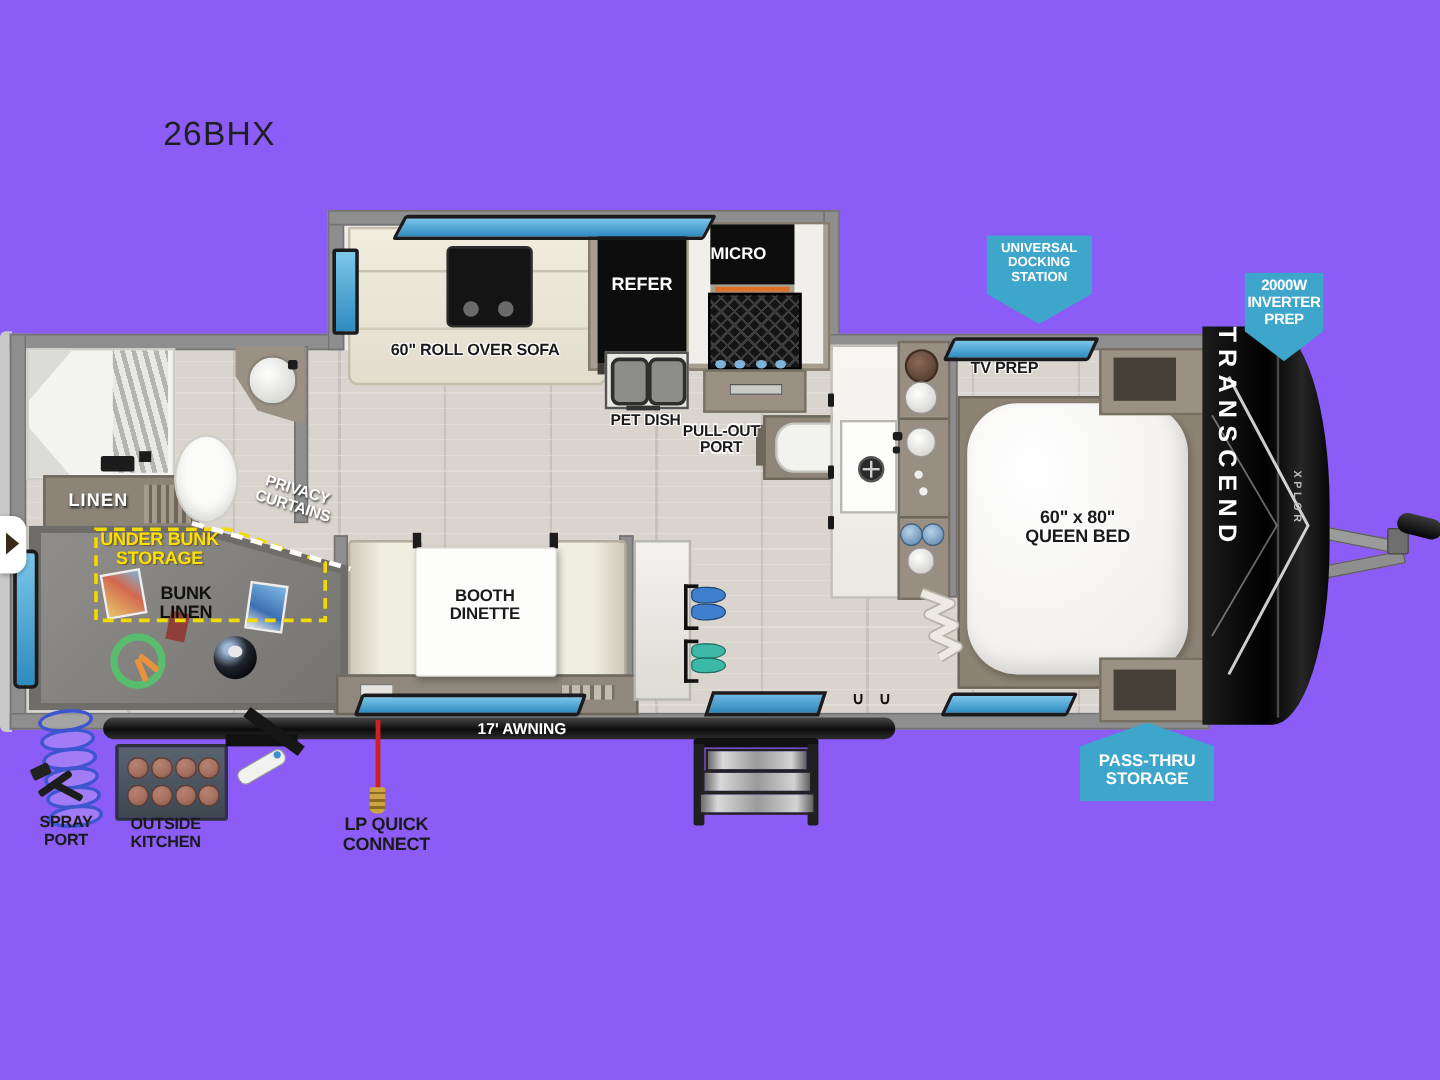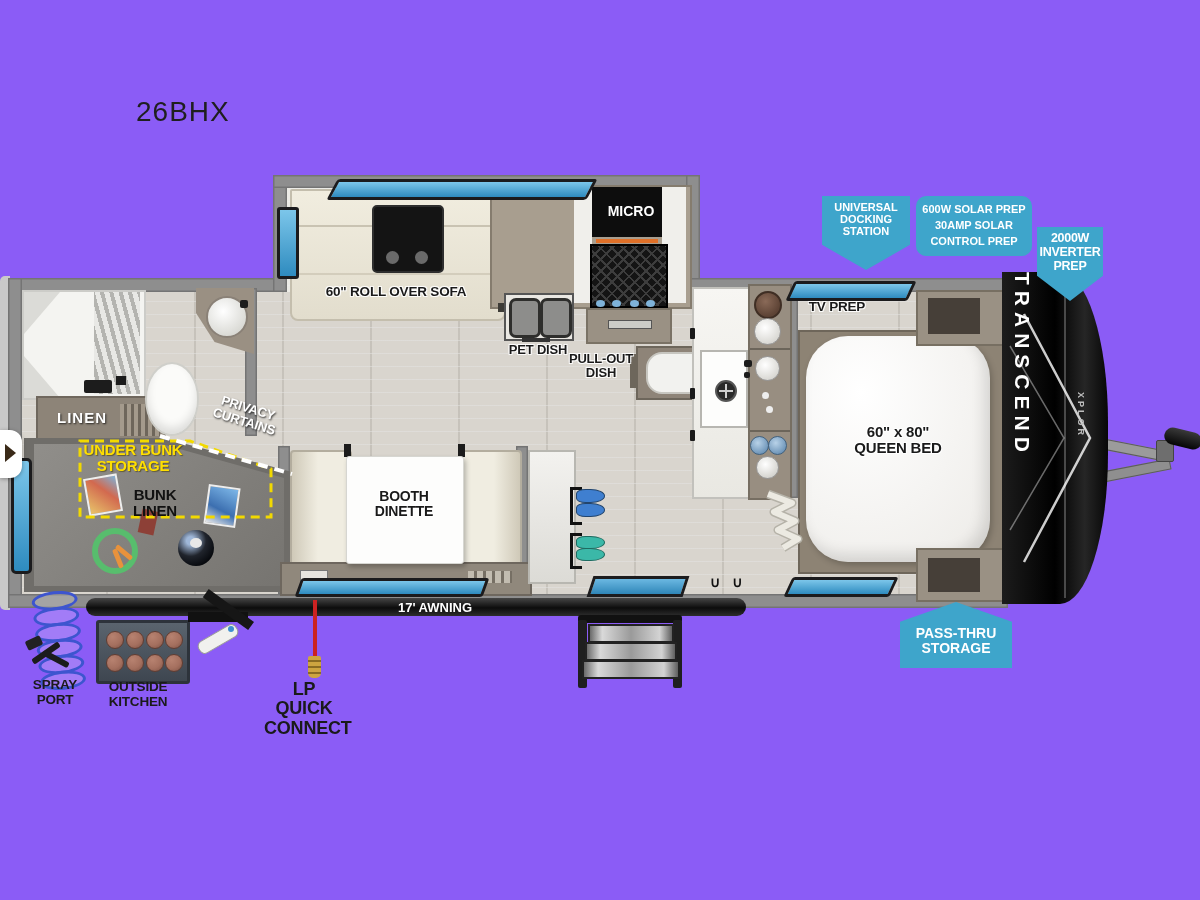--- a/index.html
+++ b/index.html
@@ -125,48 +125,51 @@
   <div class="abs" style="left:372px;top:205px;width:68px;height:64px;background:#141414;border:2px solid #2e2e2e;border-radius:5px;">
     <div class="abs" style="left:12px;top:44px;width:13px;height:13px;border-radius:50%;background:#6a6a6a;"></div>
     <div class="abs" style="left:41px;top:44px;width:13px;height:13px;border-radius:50%;background:#6a6a6a;"></div>
   </div>
   <div class="abs lbl" style="left:294px;top:285px;width:204px;font-size:13.5px;">60" ROLL OVER SOFA</div>
 
   <div class="abs" style="left:490px;top:185px;width:198px;height:120px;background:#a89e8f;border:2px solid #857c6e;"></div>
   <div class="abs" style="left:574px;top:187px;width:18px;height:116px;background:#f0efeb;"></div>
   <div class="abs" style="left:662px;top:187px;width:24px;height:116px;background:#f0efeb;"></div>
 
+  <div class="abs" style="left:498px;top:187px;width:74px;height:116px;background:#0d0d0d;">
+    <div class="abs lbl-plain" style="left:0;top:42px;width:74px;text-align:center;color:#fff;font-weight:700;font-size:15px;">REFER</div>
+  </div>
   <div class="abs" style="left:498px;top:303px;width:74px;height:9px;background:#3d3b36;"></div>
   <div class="abs" style="left:504px;top:293px;width:66px;height:44px;background:#e9e7e2;border:2px solid #555;">
     <div class="abs" style="left:3px;top:3px;width:26px;height:34px;background:#8d8d8b;border:3px solid #2e2e2c;border-radius:7px;"></div>
     <div class="abs" style="left:34px;top:3px;width:26px;height:34px;background:#8d8d8b;border:3px solid #2e2e2c;border-radius:7px;"></div>
   </div>
   <div class="abs" style="left:522px;top:338px;width:28px;height:4px;background:#333;"></div>
   <div class="abs lbl" style="left:498px;top:343px;width:80px;font-size:13px;">PET DISH</div>
 
   <div class="abs" style="left:592px;top:187px;width:70px;height:50px;background:#0d0d0d;">
-    <div class="abs lbl-plain" style="left:0;top:16px;width:78px;text-align:center;color:#fff;font-weight:700;font-size:14px;">MICRO</div>
+    <div class="abs lbl-plain" style="left:0;top:16px;width:78px;color:#fff;font-weight:700;font-size:14px;">MICRO</div>
   </div>
   <div class="abs" style="left:596px;top:239px;width:62px;height:4px;background:#e07028;"></div>
   <div class="abs" style="left:590px;top:244px;width:74px;height:60px;background-color:#141414;border:2px solid #000;
               background-image:repeating-linear-gradient(45deg,transparent 0 6px,#3d3d3d 6px 8px),repeating-linear-gradient(-45deg,transparent 0 6px,#3d3d3d 6px 8px);">
   </div>
   <div class="abs" style="left:596px;top:300px;width:9px;height:7px;border-radius:50%;background:#7fb3d9;"></div>
   <div class="abs" style="left:612px;top:300px;width:9px;height:7px;border-radius:50%;background:#7fb3d9;"></div>
   <div class="abs" style="left:630px;top:300px;width:9px;height:7px;border-radius:50%;background:#7fb3d9;"></div>
   <div class="abs" style="left:646px;top:300px;width:9px;height:7px;border-radius:50%;background:#7fb3d9;"></div>
   <div class="abs" style="left:586px;top:308px;width:82px;height:32px;background:#9a9184;border:2px solid #7a7265;">
     <div class="abs" style="left:20px;top:10px;width:42px;height:7px;background:#ccccc7;border:1px solid #555;"></div>
   </div>
 
   <div class="abs" style="left:636px;top:346px;width:58px;height:50px;background:#8e8478;border:2px solid #6d665b;"></div>
   <div class="abs" style="left:630px;top:354px;width:8px;height:34px;background:#6d665b;"></div>
   <div class="abs" style="left:646px;top:352px;width:50px;height:38px;background:#f2f2ef;border:2px solid #c7c6c0;border-radius:16px 4px 4px 16px;"></div>
   <div class="abs lbl" style="left:562px;top:352px;width:78px;font-size:13px;">PULL-OUT
-DISH</div>
+PORT</div>
 
   <div class="abs" style="left:692px;top:287px;width:58px;height:208px;background:linear-gradient(180deg,#f7f6f3,#e9e8e2);border:2px solid #c2c1bc;"></div>
   <span class="tick" style="left:690px;top:328px;"></span>
   <span class="tick" style="left:690px;top:388px;"></span>
   <span class="tick" style="left:690px;top:430px;"></span>
   <div class="abs" style="left:748px;top:284px;width:40px;height:212px;background:#988e81;border:2px solid #766e62;">
     <div class="abs" style="left:0;top:62px;width:100%;height:2px;background:#6c655a;"></div>
     <div class="abs" style="left:0;top:144px;width:100%;height:2px;background:#6c655a;"></div>
   </div>
   <span class="dish" style="left:754px;top:291px;width:24px;height:24px;background:radial-gradient(circle at 40% 35%,#8a6a58,#5d4335 70%);border:2px solid #3f2e24;"></span>
@@ -229,23 +232,20 @@
     </svg>
     <div class="abs" style="left:62px;top:6px;width:2px;height:320px;background:rgba(255,255,255,.25);"></div>
     <div class="abs" style="left:8px;top:0;height:332px;writing-mode:vertical-rl;display:flex;align-items:center;
                 color:#fff;font-weight:700;font-size:21px;letter-spacing:6px;">TRANSCEND</div>
     <div class="abs" style="left:74px;top:120px;height:100px;writing-mode:vertical-rl;color:#bdbdbd;font-weight:700;font-size:9px;letter-spacing:3px;">XPLOR</div>
   </div>
 
   <div class="abs callout pennant" style="left:822px;top:196px;width:88px;height:74px;font-size:11px;padding-top:5px;box-sizing:border-box;">UNIVERSAL
 DOCKING
 STATION</div>
-  <div class="abs callout" style="left:916px;top:196px;width:116px;height:60px;border-radius:10px;font-size:11px;line-height:1.45;padding-top:6px;box-sizing:border-box;">600W SOLAR PREP
-30AMP SOLAR
-CONTROL PREP</div>
   <div class="abs callout pennant" style="left:1037px;top:196px;width:66px;height:74px;font-size:12.5px;letter-spacing:-.3px;padding-top:5px;box-sizing:border-box;margin-top:31px;">2000W
 INVERTER
 PREP</div>
   <div class="abs callout house" style="left:900px;top:602px;width:112px;height:66px;font-size:14px;padding-top:24px;box-sizing:border-box;">PASS-THRU
 STORAGE</div>
 
   <div class="abs" style="left:86px;top:598px;width:660px;height:18px;border-radius:9px;
               background:linear-gradient(180deg,#454545,#0c0c0c 55%,#2d2d2d);"></div>
   <div class="abs lbl-plain" style="left:380px;top:600px;width:110px;text-align:center;color:#fff;font-weight:700;font-size:13px;white-space:pre-line;">17' AWNING</div>
 
@@ -277,21 +277,21 @@
 KITCHEN</div>
 
   <div class="abs" style="left:188px;top:612px;width:60px;height:10px;background:#111;"></div>
   <div class="abs" style="left:198px;top:622px;width:56px;height:10px;background:#161616;transform:rotate(36deg);transform-origin:right top;"></div>
   <div class="abs" style="left:196px;top:632px;width:42px;height:12px;background:#f1f1ee;border:1px solid #999;transform:rotate(-30deg);border-radius:6px;"></div>
   <div class="abs" style="left:228px;top:626px;width:6px;height:6px;border-radius:50%;background:#3f8fd0;"></div>
 
   <div class="abs" style="left:313px;top:600px;width:4px;height:58px;background:#cc2222;"></div>
   <div class="abs" style="left:308px;top:656px;width:13px;height:22px;border-radius:2px 2px 5px 5px;
               background:repeating-linear-gradient(180deg,#cda440 0 4px,#8a6b22 4px 6px);"></div>
-  <div class="abs lbl lbl-plain" style="left:264px;top:680px;width:80px;font-size:18px;">LP QUICK
+  <div class="abs lbl lbl-plain" style="left:282px;top:680px;width:80px;font-size:15px;">LP QUICK
 CONNECT</div>
 
   <div class="abs" style="left:578px;top:615px;width:104px;height:8px;background:#111;border-radius:3px;"></div>
   <div class="abs" style="left:578px;top:620px;width:9px;height:68px;background:#1f1f1f;border-radius:2px;"></div>
   <div class="abs" style="left:673px;top:620px;width:9px;height:68px;background:#1f1f1f;border-radius:2px;"></div>
   <div class="abs" style="left:588px;top:624px;width:82px;height:15px;border:2px solid #222;background:linear-gradient(90deg,#6a6a6a,#d9d9d9 15%,#9a9a9a 50%,#d3d3d3 85%,#5f5f5f);"></div>
   <div class="abs" style="left:585px;top:642px;width:88px;height:15px;border:2px solid #222;background:linear-gradient(90deg,#6a6a6a,#d9d9d9 15%,#9a9a9a 50%,#d3d3d3 85%,#5f5f5f);"></div>
   <div class="abs" style="left:582px;top:660px;width:94px;height:15px;border:2px solid #222;background:linear-gradient(90deg,#6a6a6a,#d9d9d9 15%,#9a9a9a 50%,#d3d3d3 85%,#5f5f5f);"></div>
 
   <div class="abs" style="left:0;top:430px;width:22px;height:48px;background:#fff;border-radius:0 12px 12px 0;box-shadow:0 1px 4px rgba(0,0,0,.35);">

